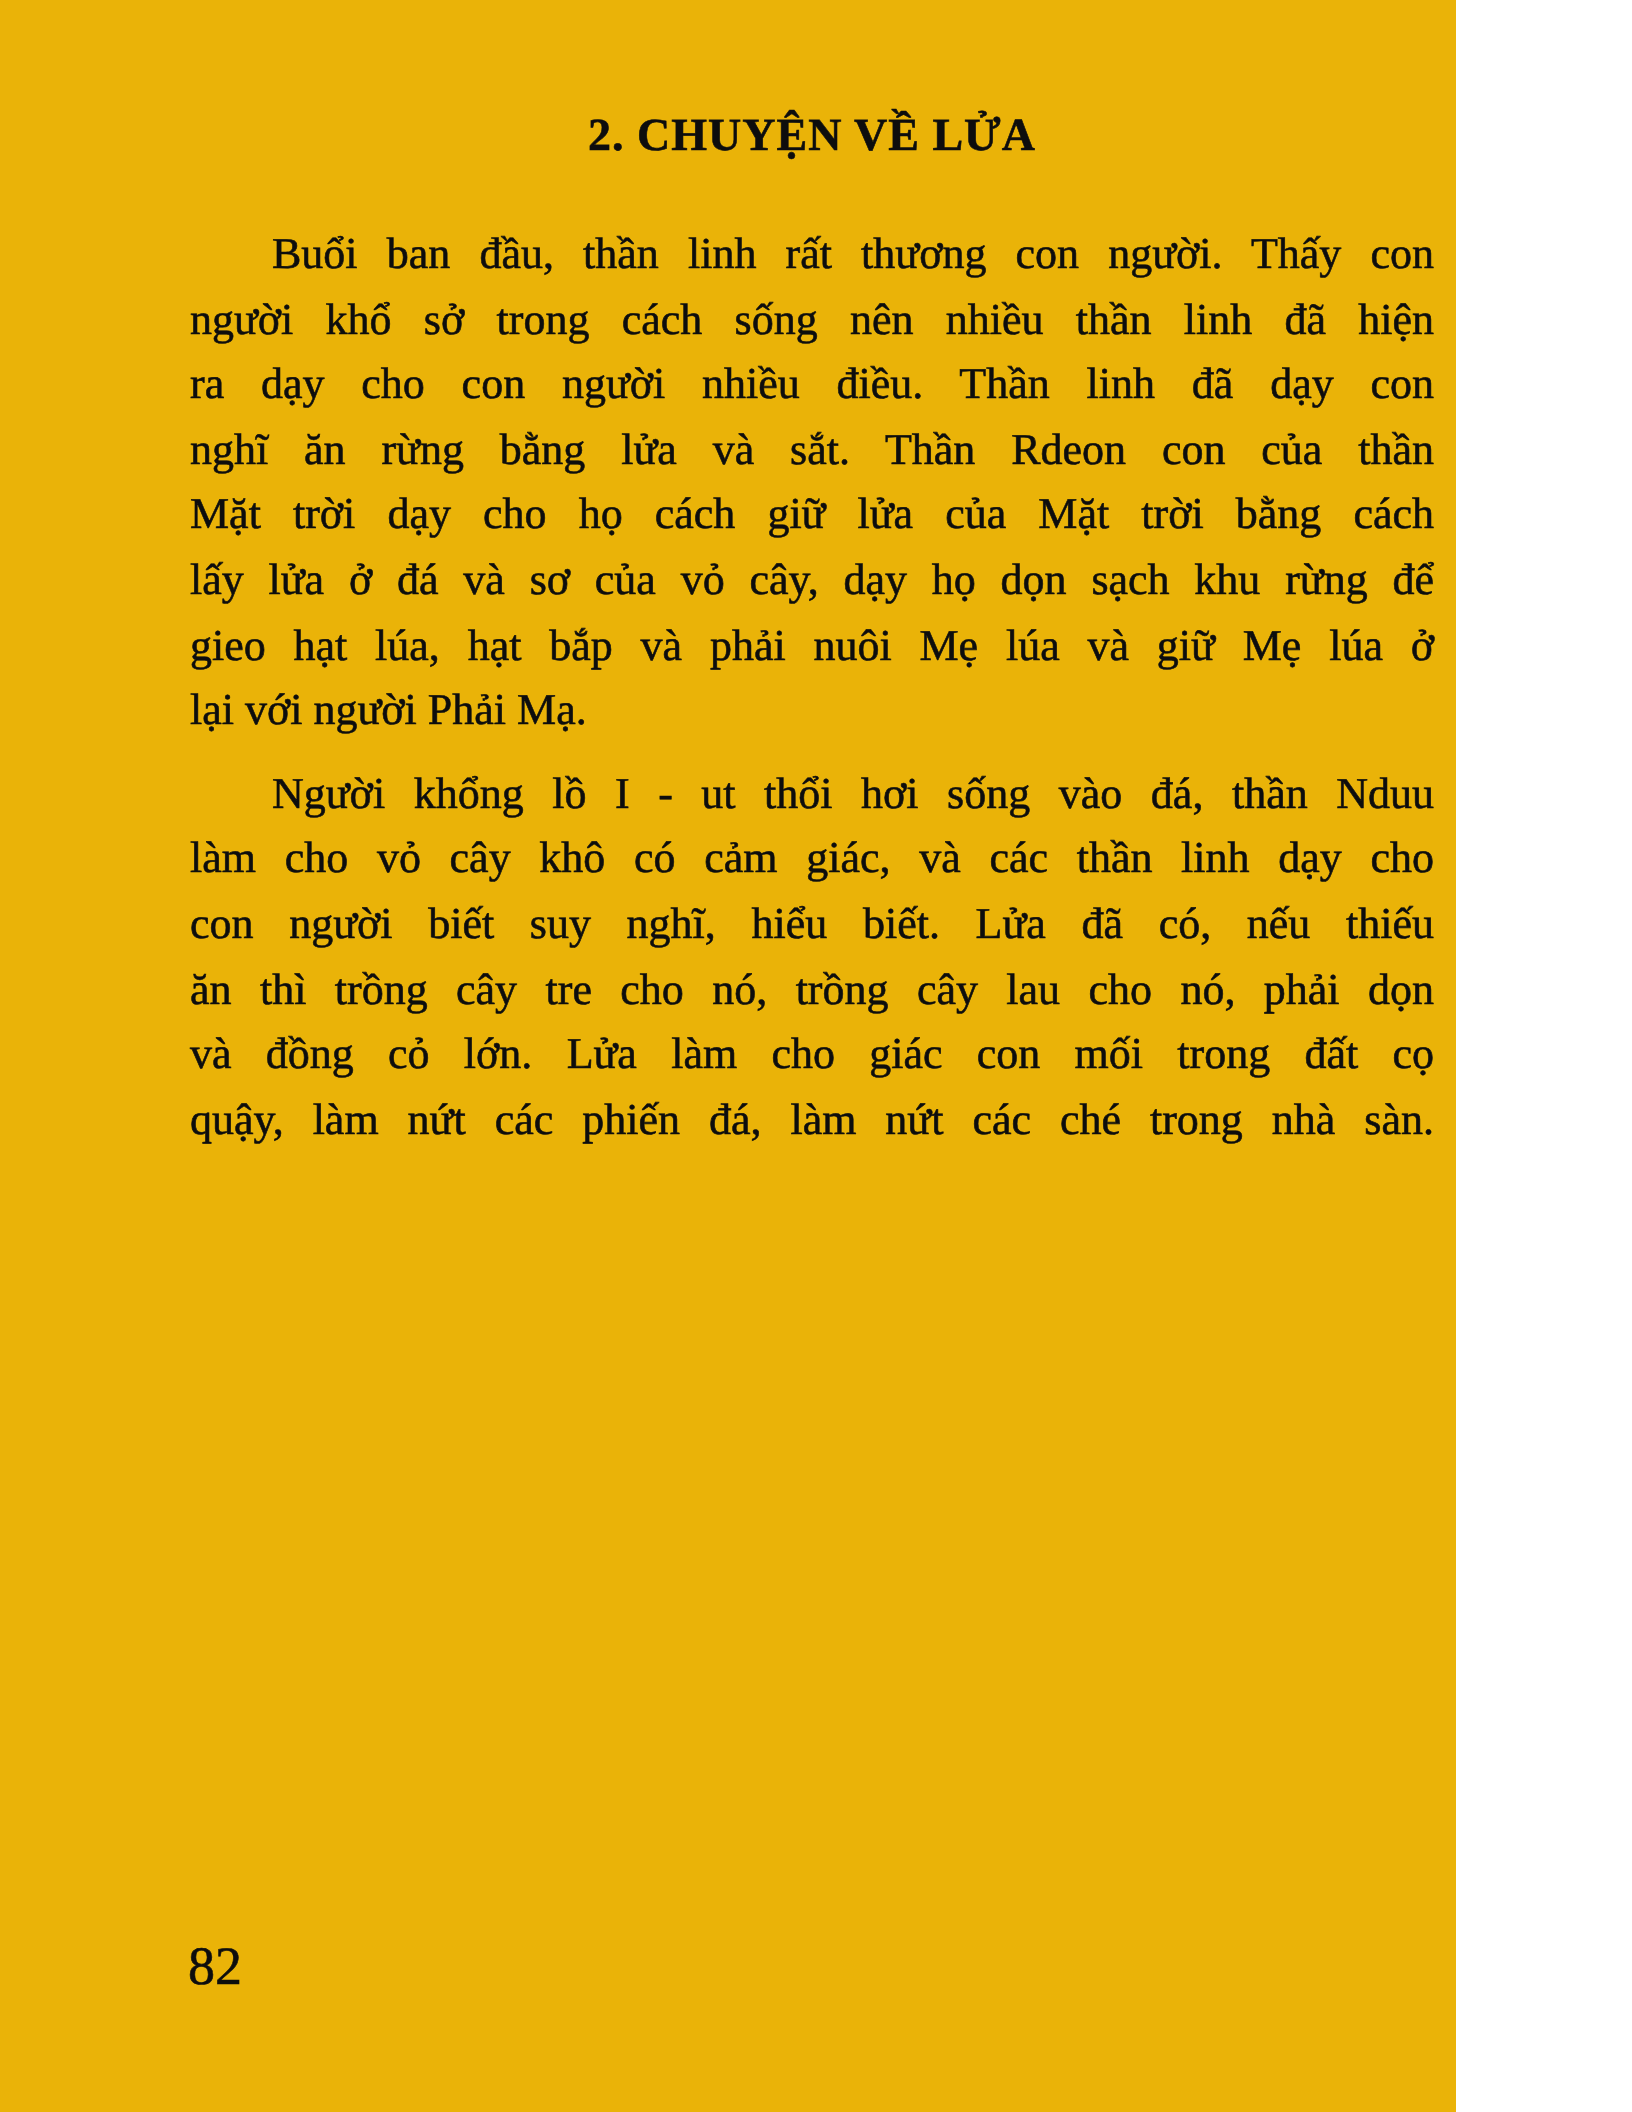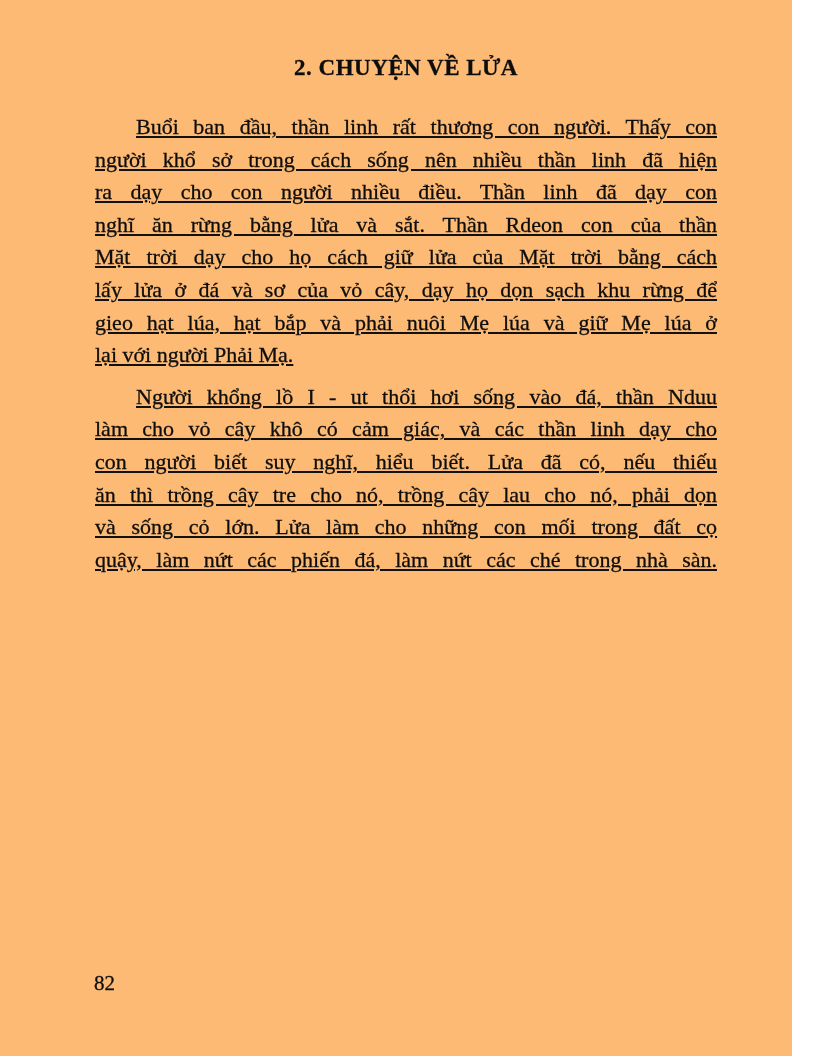--- a/index.html
+++ b/index.html
@@ -2,23 +2,23 @@
 <html><head>
 <meta charset="utf-8">
 <style>
   html, body {
     margin: 0;
     padding: 0;
     background: #ffffff;
   }
   .page {
     position: relative;
-    width: 792px;
+    width: 728px;
     height: 1056px;
-    background: #fdba74;
+    background: #eab308;
     color: #0d0d0d;
     font-family: "Liberation Serif", "DejaVu Serif", serif;
     overflow: hidden;
     -webkit-text-stroke: 0.3px #111;
   }
   .title {
     position: absolute;
     top: 55px;
     left: 95px;
     width: 622px;
@@ -40,33 +40,32 @@
     padding: 0;
   }
   .para + .para {
     margin-top: 9px;
   }
   .line {
     display: block;
     line-height: 32.6px;
     text-align: justify;
     text-align-last: justify;
-    text-decoration: underline;
   }
   .line.indent {
     text-indent: 41px;
   }
   .line.end {
     text-align-last: left;
   }
   .folio {
     position: absolute;
     left: 94px;
     top: 966px;
-    font-size: 21px;
+    font-size: 27px;
     line-height: 34px;
   }
 </style>
 </head>
 <body>
 
 <div class="page">
 
   <h1 class="title">2. CHUYỆN VỀ LỬA</h1>
 
@@ -81,21 +80,21 @@
       <span class="line">lấy lửa ở đá và sơ của vỏ cây, dạy họ dọn sạch khu rừng để</span>
       <span class="line">gieo hạt lúa, hạt bắp và phải nuôi Mẹ lúa và giữ Mẹ lúa ở</span>
       <span class="line end">lại với người Phải Mạ.</span>
     </p>
 
     <p class="para">
       <span class="line indent">Người khổng lồ I - ut thổi hơi sống vào đá, thần Nduu</span>
       <span class="line">làm cho vỏ cây khô có cảm giác, và các thần linh dạy cho</span>
       <span class="line">con người biết suy nghĩ, hiểu biết. Lửa đã có, nếu thiếu</span>
       <span class="line">ăn thì trồng cây tre cho nó, trồng cây lau cho nó, phải dọn</span>
-      <span class="line">và sống cỏ lớn. Lửa làm cho những con mối trong đất cọ</span>
+      <span class="line">và đồng cỏ lớn. Lửa làm cho giác con mối trong đất cọ</span>
       <span class="line">quậy, làm nứt các phiến đá, làm nứt các ché trong nhà sàn.</span>
     </p>
 
   </div>
 
   <div class="folio">82</div>
 
 </div>
 
 </body></html>

